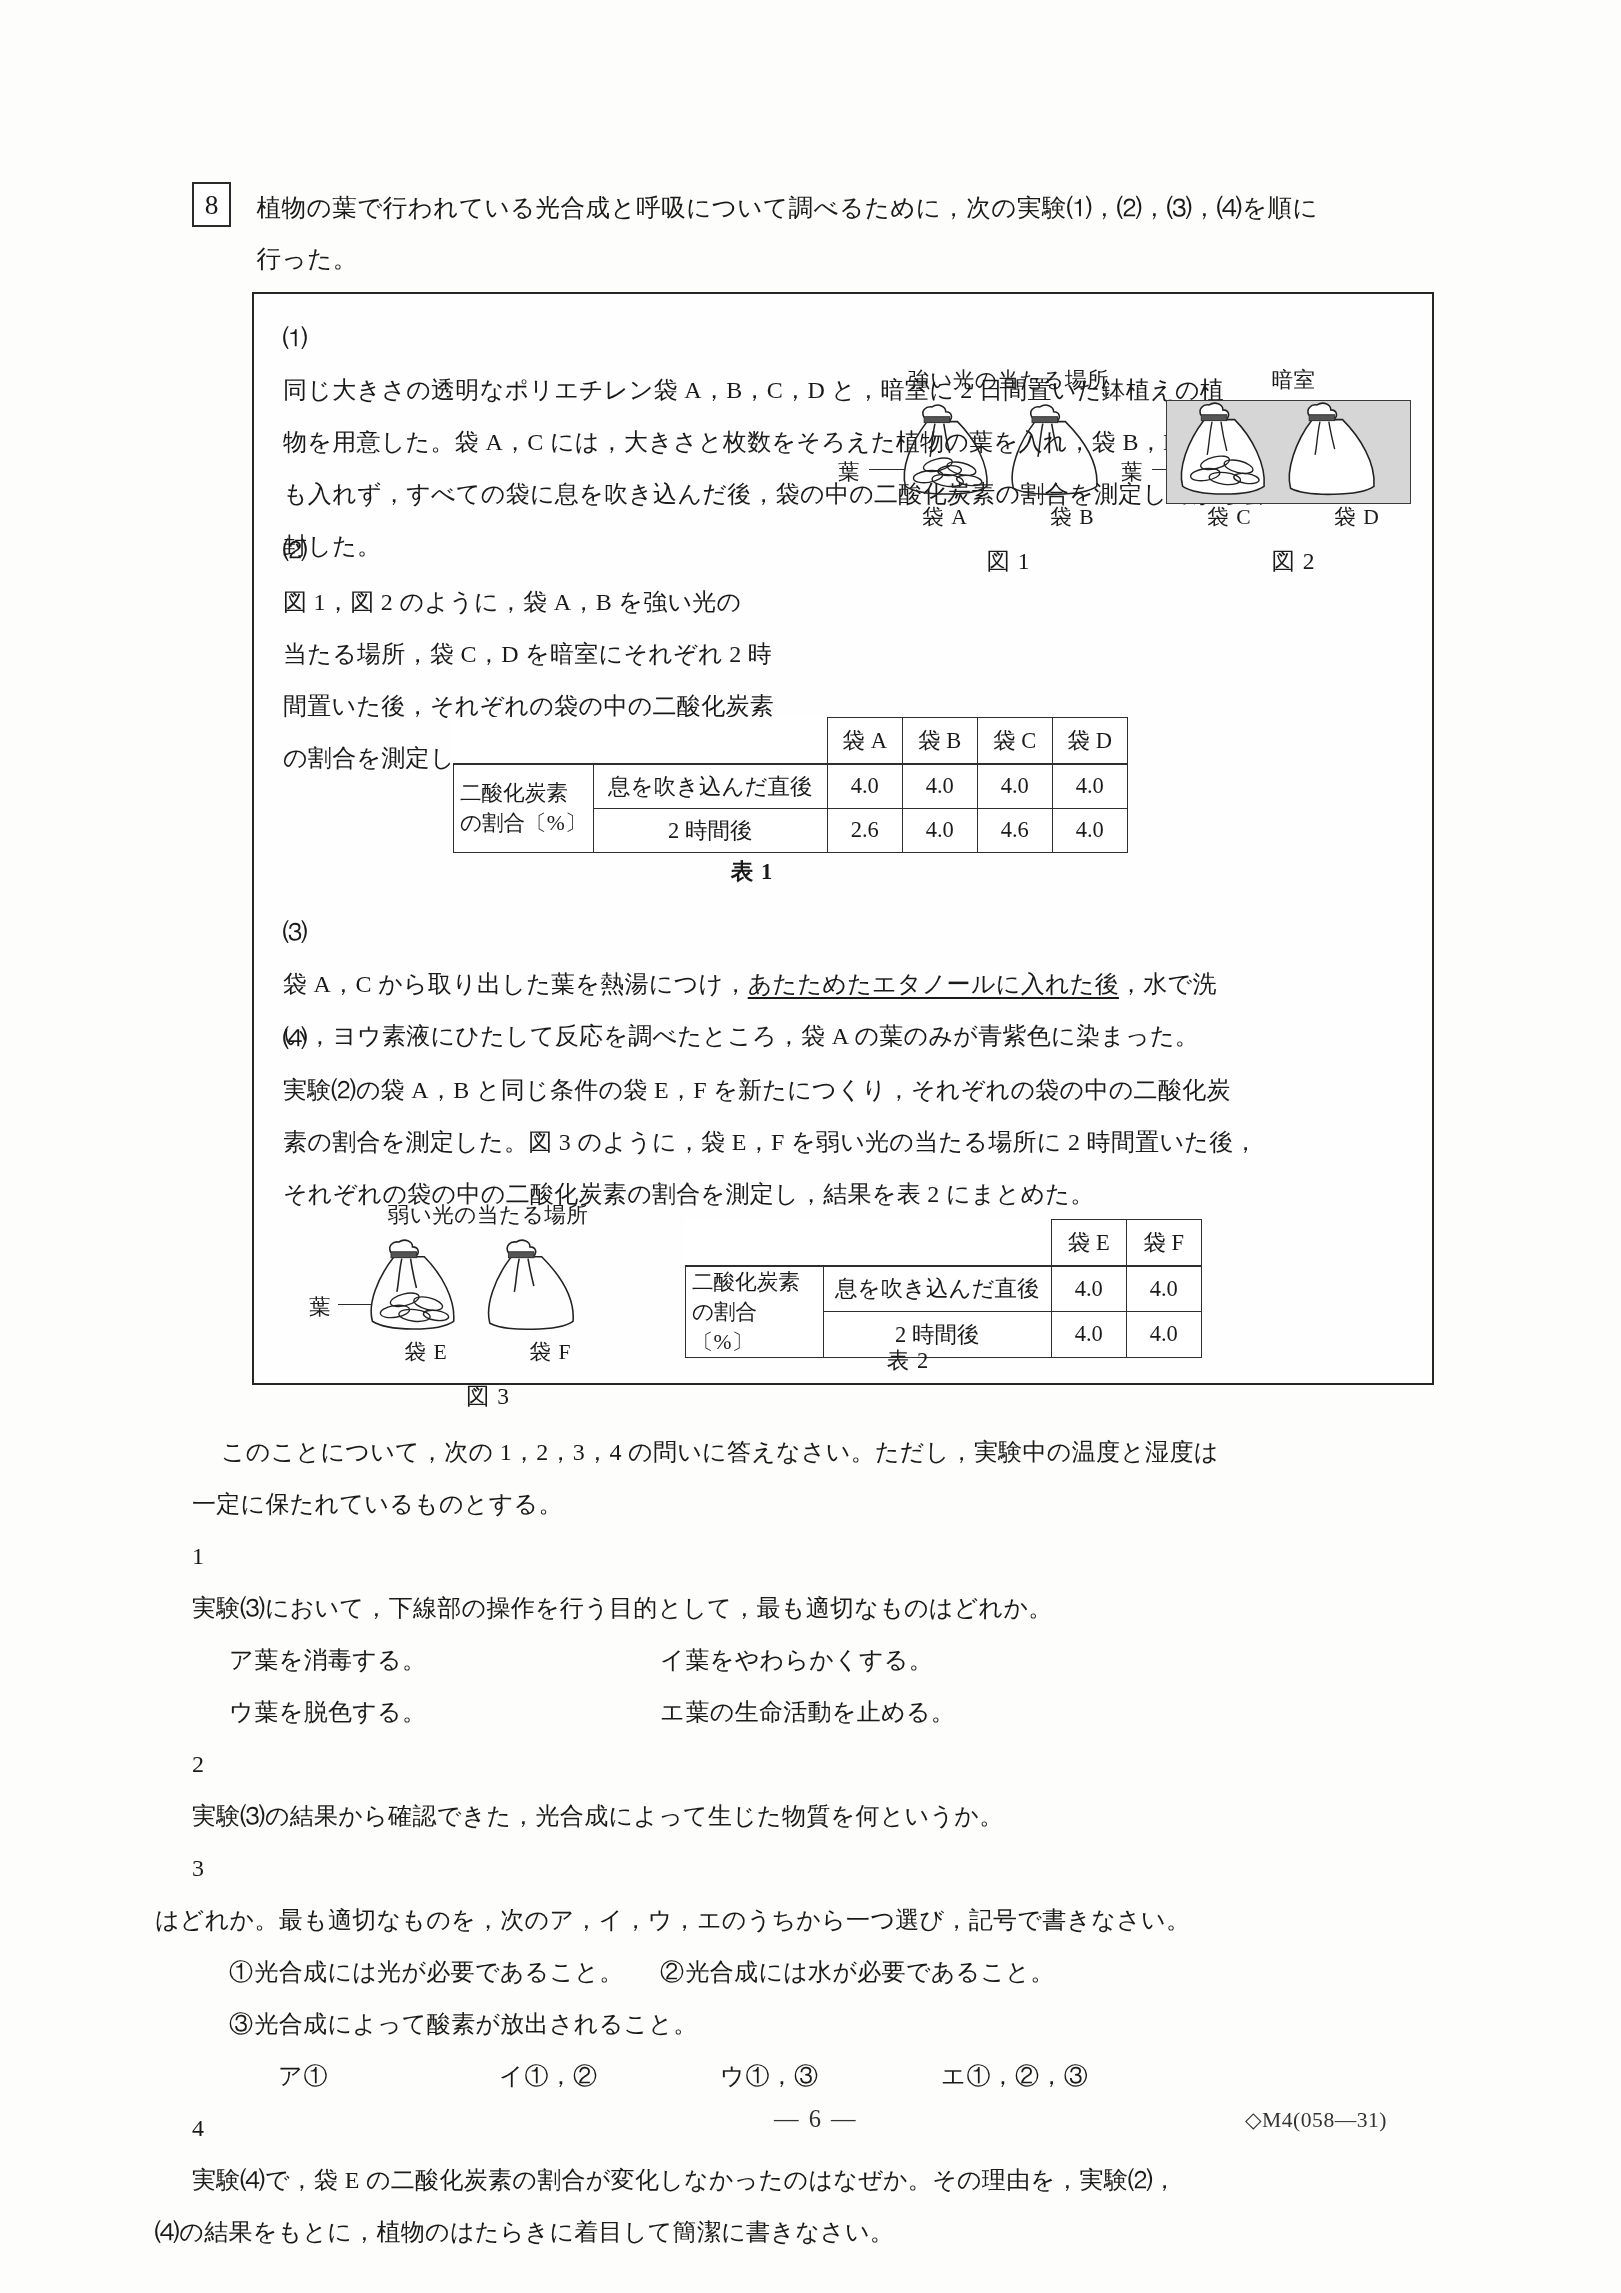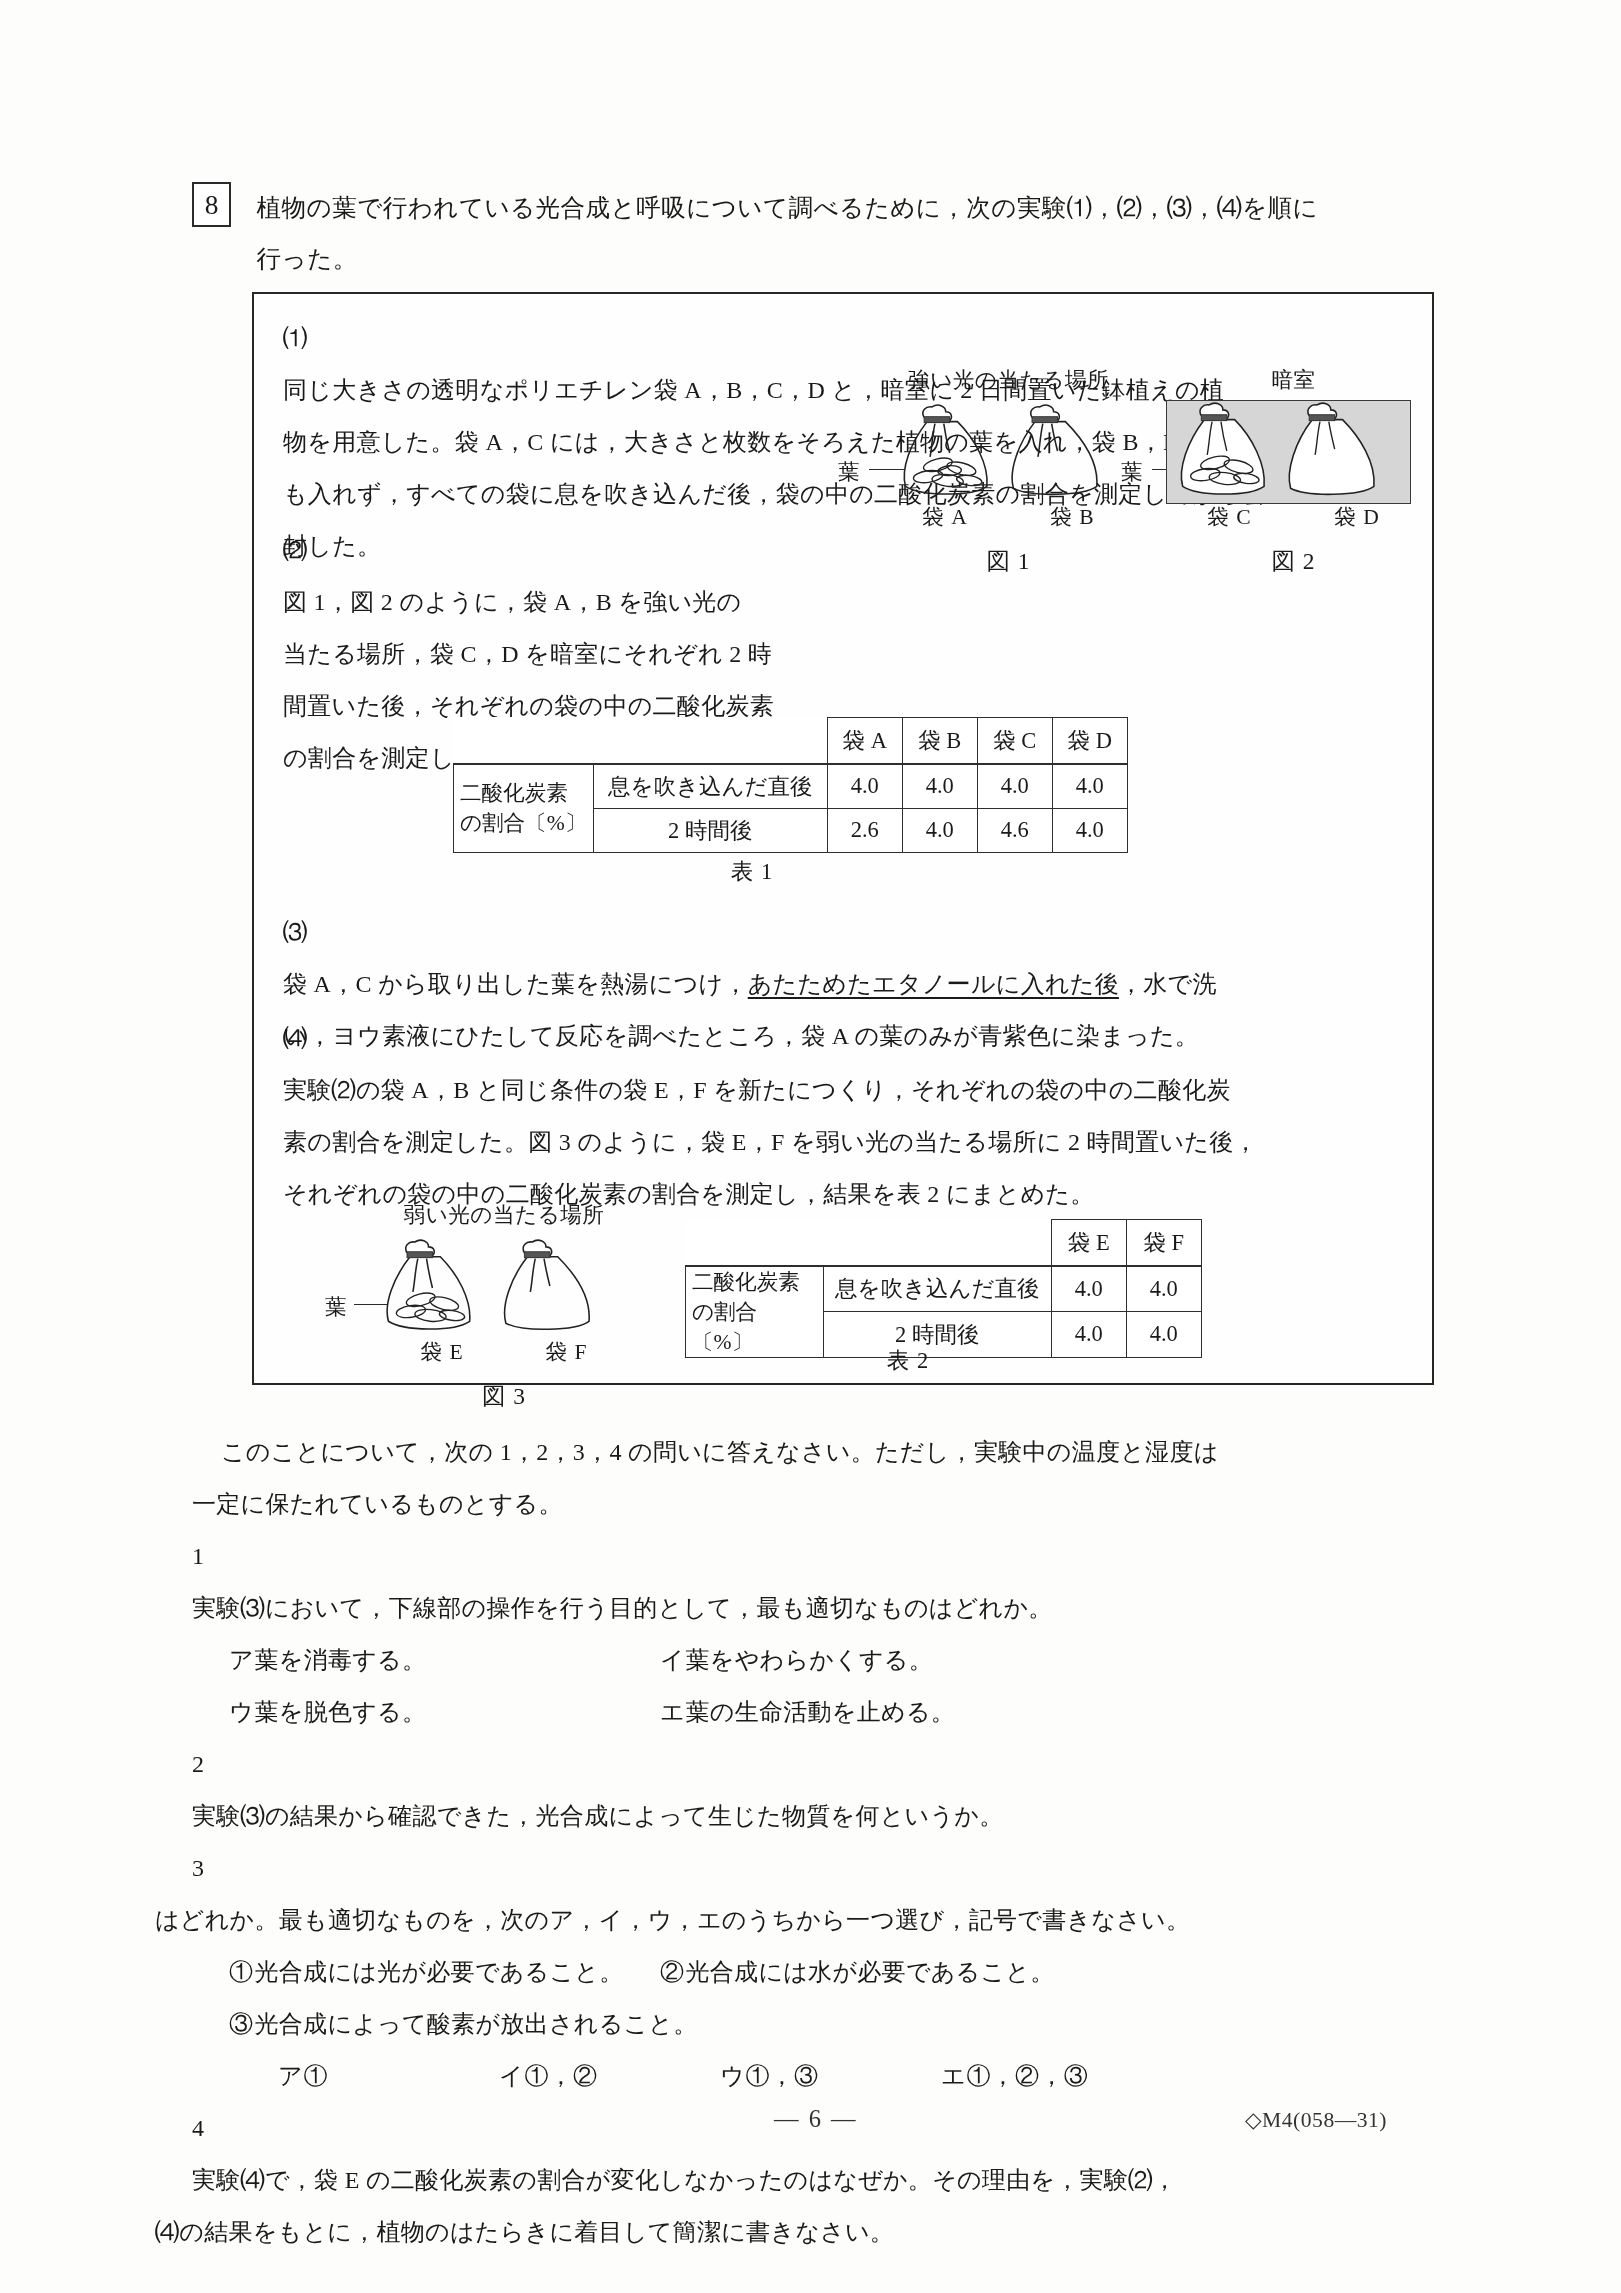--- a/index.html
+++ b/index.html
@@ -128,25 +128,25 @@
     border: 1.3px solid #2e2e2e;
     font-weight: normal;
     text-align: center;
     padding: 0;
   }
   table.data .thick-b { border-bottom-width: 2.5px; }
   .t-blank { border-left: none !important; border-top: none !important; }
   .cap { text-align: center; font-size: 22.5px; letter-spacing: 1px; }
 
   #table1-wrap { position: absolute; left: 199px; top: 423px; }
-  #table1-cap  { position: absolute; left: 199px; top: 562px; width: 598px; }
+  #table1-cap  { position: absolute; left: 199px; top: 562px; width: 598px; font-weight: bold; }
 
   #fig1 { position: absolute; left: 627px; top: 47px; width: 255px; }
   #fig2 { position: absolute; left: 912px; top: 47px; width: 255px; }
-  #fig3 { position: absolute; left: 108px; top: 882px; width: 284px; }
+  #fig3 { position: absolute; left: 92px; top: 882px; width: 284px; }
 
   #table2-wrap { position: absolute; left: 431px; top: 925px; }
   #table2-cap  { position: absolute; left: 431px; top: 1051px; width: 446px; }
 
   
   .after-box {
     position: absolute;
     left: 192px;
     top: 1426px;
     width: 1274px;

